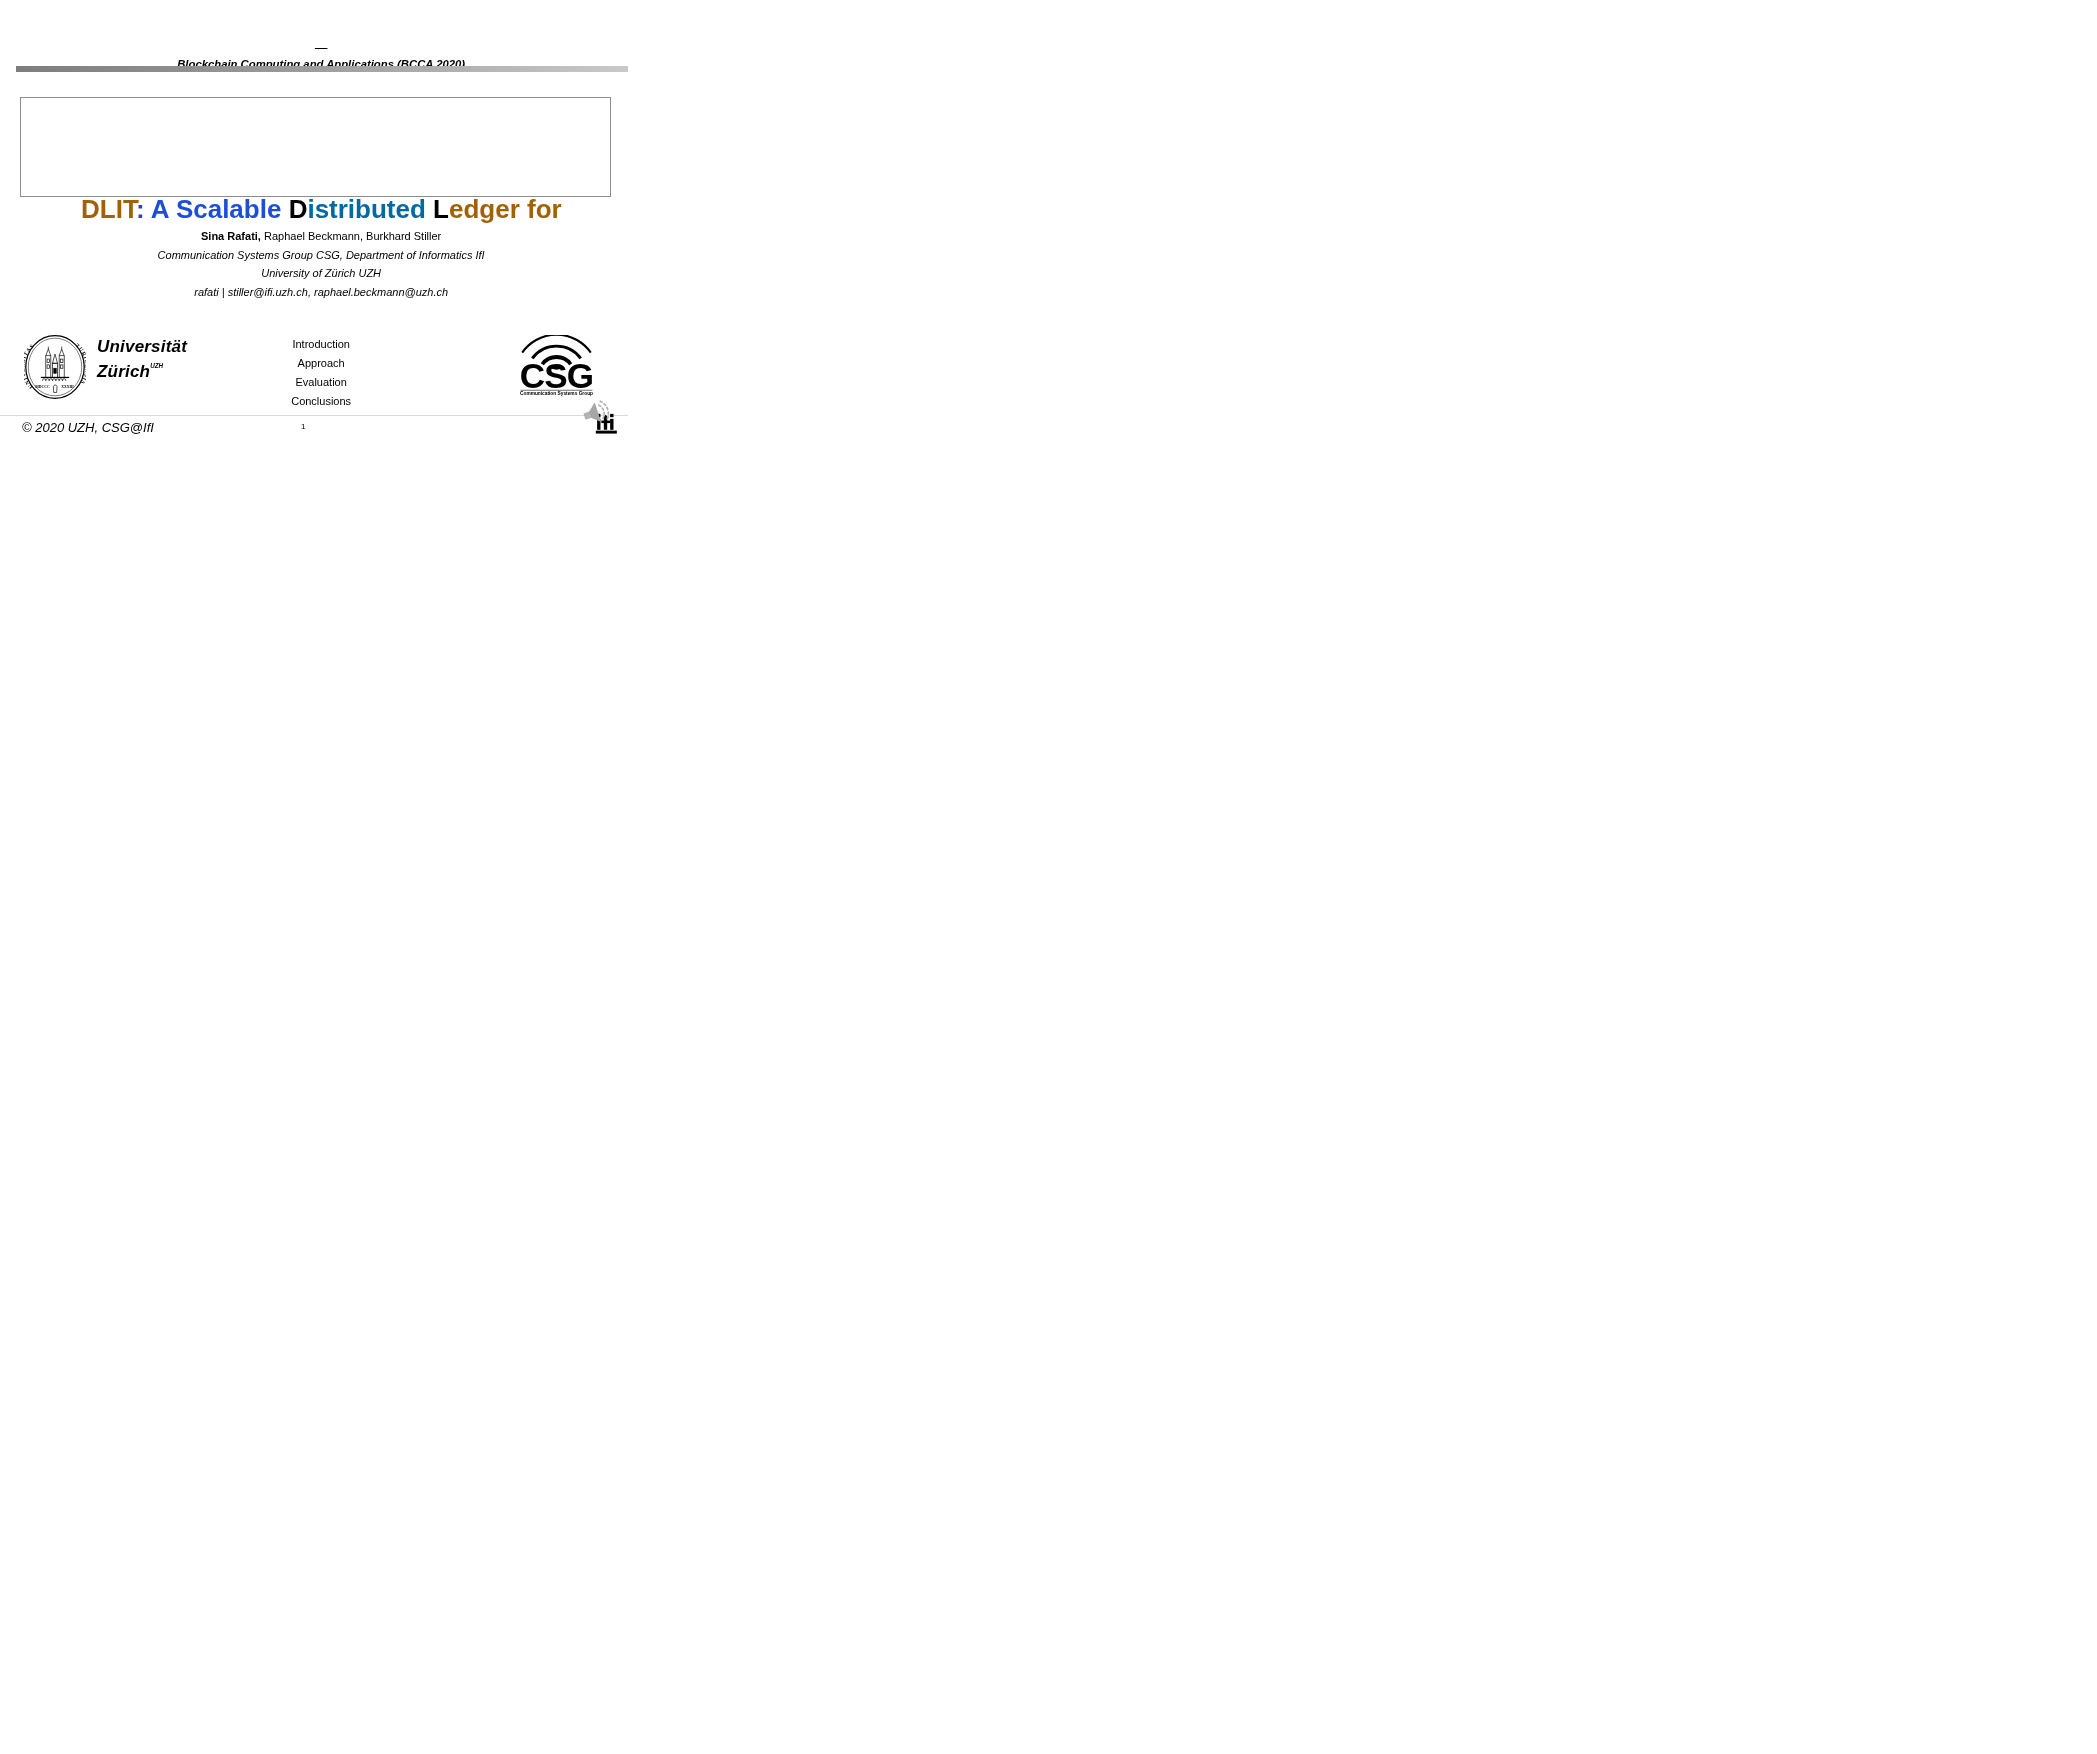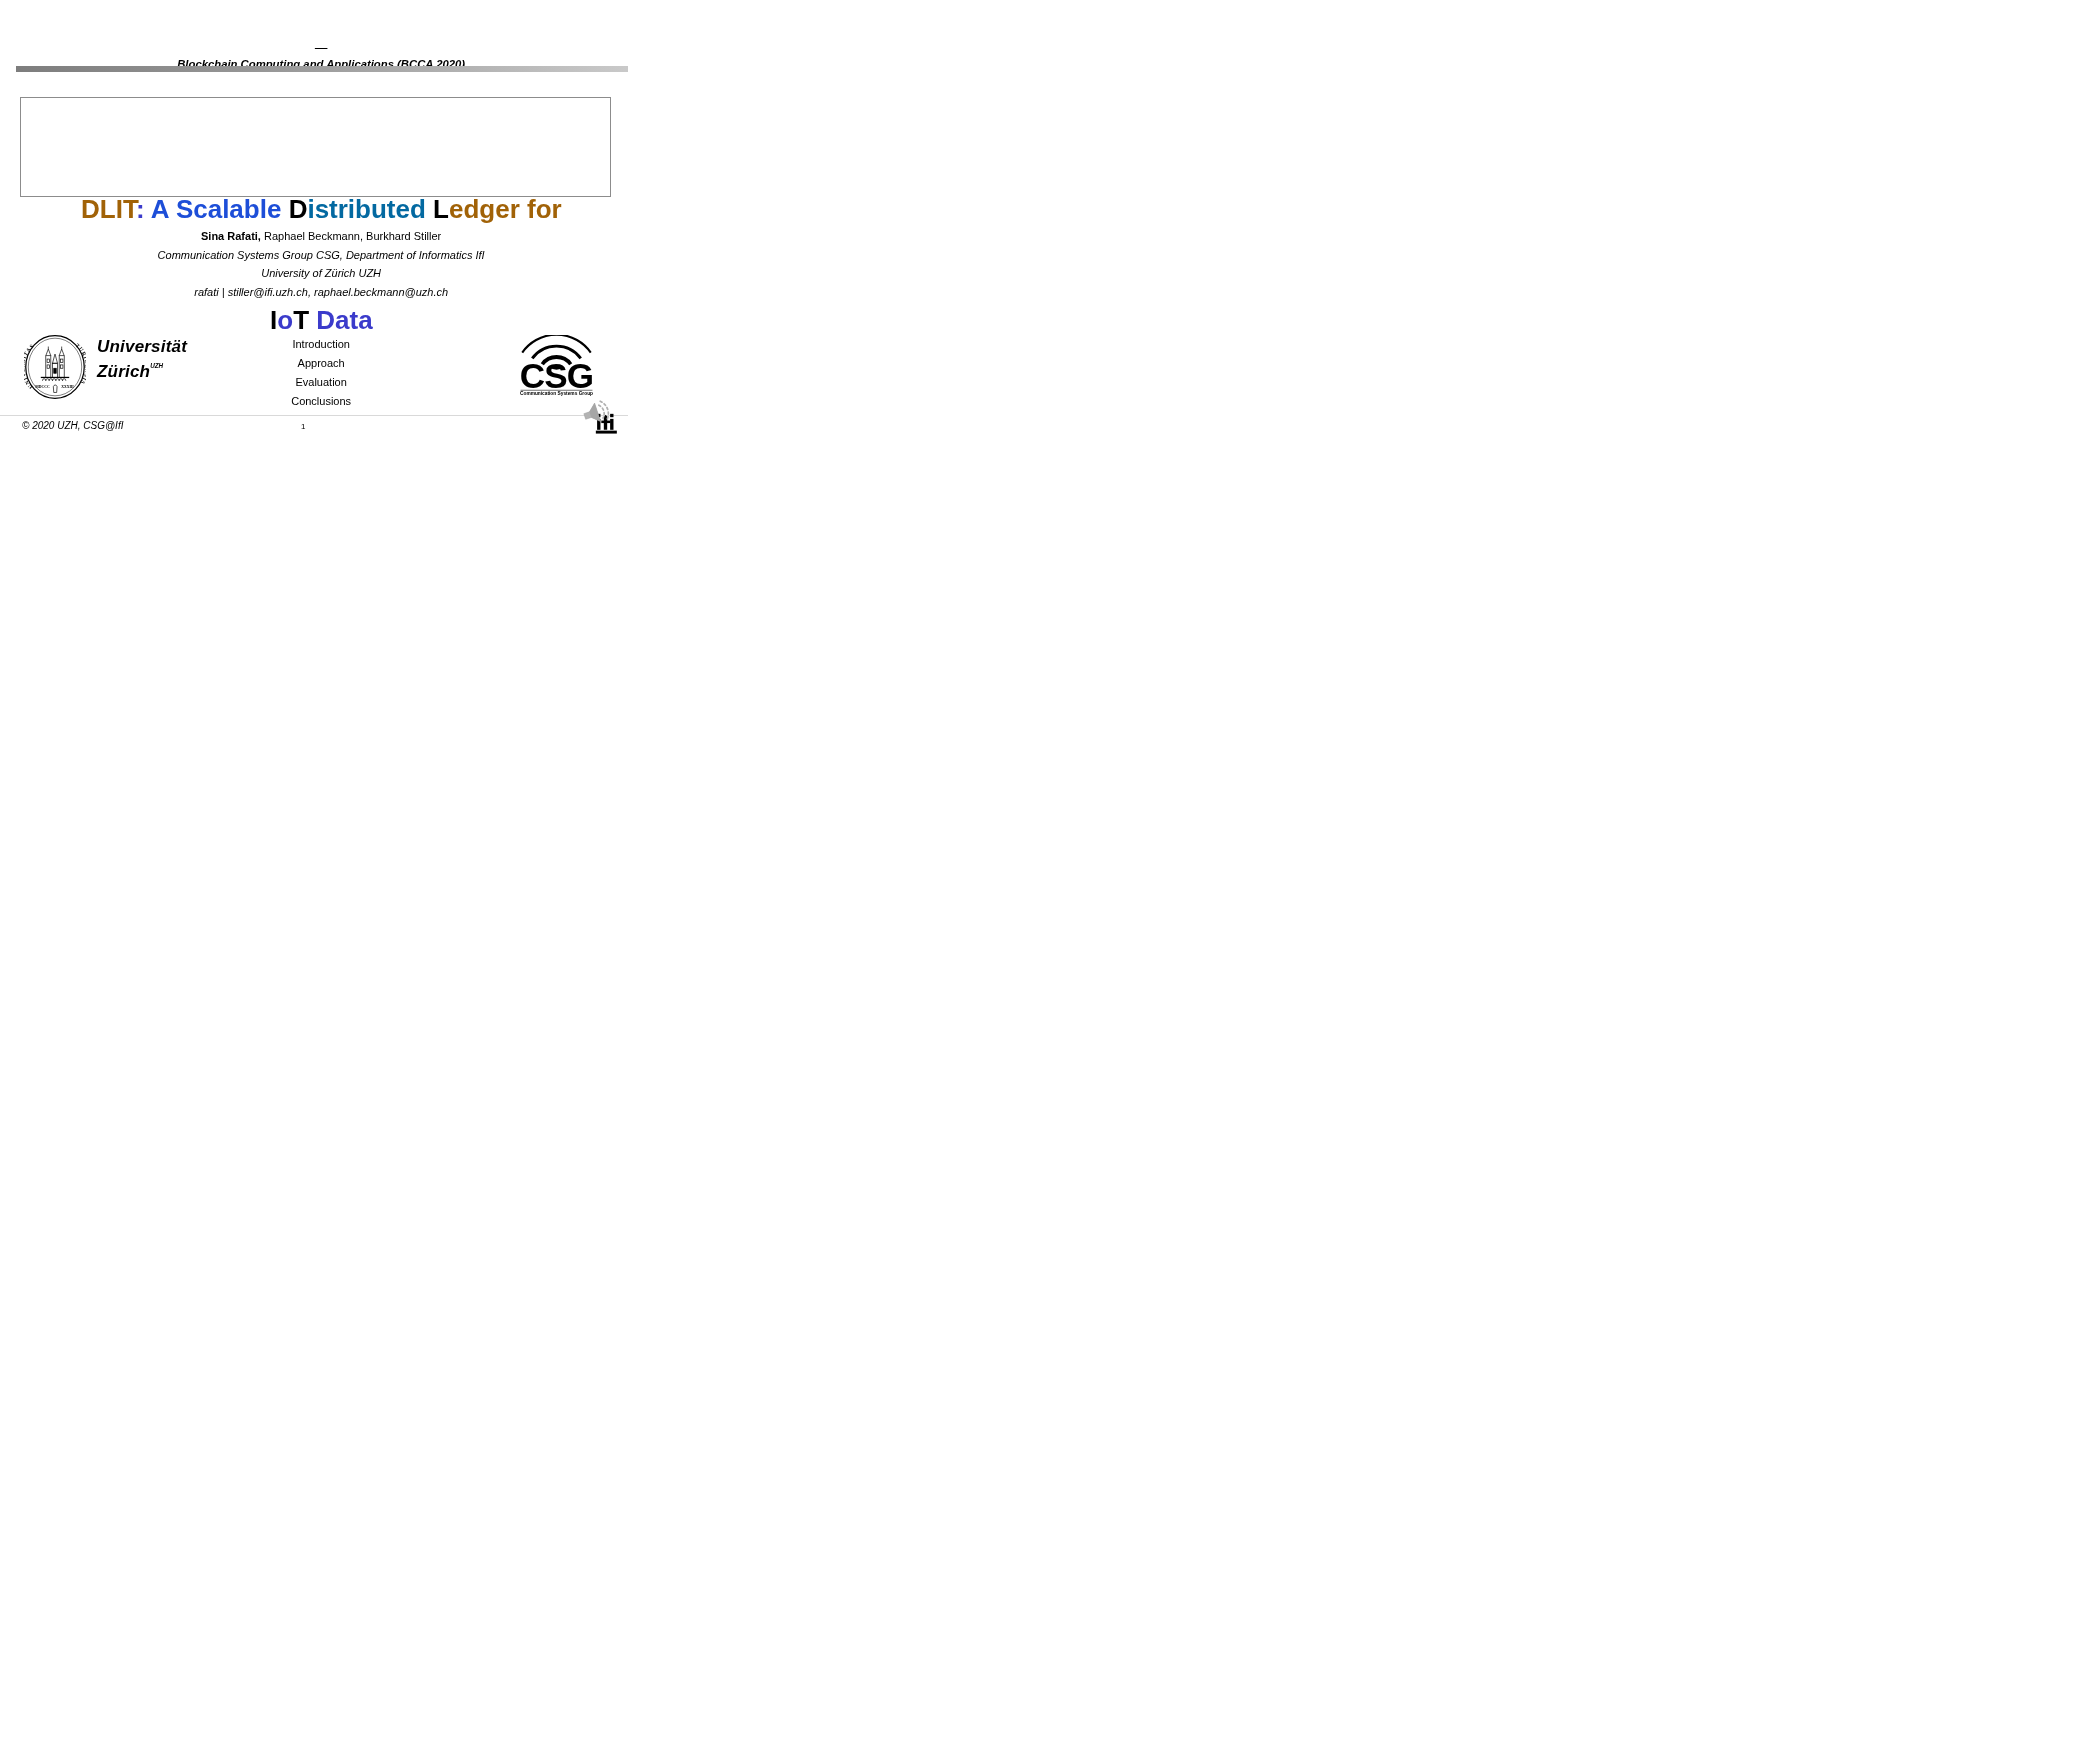--- a/index.html
+++ b/index.html
@@ -69,21 +69,21 @@
   #csg-logo{left:518px;top:335px;}
 
   
   #footer-line{
     position:absolute;left:0;right:0;top:415px;height:1.3px;background:#d9d9d9;
   }
   #speaker-icon{left:581px;top:400px;}
   #ifi-logo{left:595px;top:413px;}
   #copyright{
     position:absolute;left:22px;top:420px;
-    font-style:italic;font-size:10px;
+    font-style:italic;font-size:13px;
   }
   #page-number{
     position:absolute;left:294px;top:422px;width:18.5px;
     text-align:center;font-size:8px;
   }
 </style>
 </head>
 <body>
 
 <div id="content-col">
@@ -106,21 +106,20 @@
     <div><span class="b">Sina Rafati,</span><span> Raphael Beckmann, Burkhard Stiller</span></div>
     <div class="it">Communication Systems Group CSG, Department of Informatics IfI</div>
     <div class="it">University of Zürich UZH</div>
     <div class="it">rafati | stiller@ifi.uzh.ch, raphael.beckmann@uzh.ch</div>
   </div>
 </div>
 
 <div id="title-box">
   <div id="title-text">
     <div><span style="color: #a16207;">DLIT</span><span style="color: rgb(59, 59, 203);">: </span><span style="color: #1d4ed8;">A Scalable </span><span style="color: rgb(0, 0, 0);">D</span><span style="color: #0369a1;">istributed </span><span style="color: rgb(0, 0, 0);">L</span><span style="color: #a16207;">edger for</span></div>
-    <div><span style="color: rgb(0, 0, 0);">I</span><span style="color: rgb(59, 59, 203);">o</span><span style="color: rgb(0, 0, 0);">T</span><span style="color: rgb(59, 59, 203);"> Data</span></div>
   </div>
 </div>
 
 <svg id="uzh-seal" class="abs" width="62" height="66" viewBox="0 0 148 158">
   <ellipse cx="74" cy="79" rx="70" ry="75" fill="#fff" stroke="#000" stroke-width="3"></ellipse>
   <ellipse cx="74" cy="79" rx="64" ry="69" fill="none" stroke="#000" stroke-width="1.2"></ellipse>
   <path id="arcL" d="M 30,132 A 55,60 0 0 1 30,26" fill="none"></path>
   <path id="arcR" d="M 118,26 A 55,60 0 0 1 118,132" fill="none"></path>
   <text font-size="13" font-weight="bold" letter-spacing="2" fill="#000" font-family="Liberation Serif, serif">
     <textPath href="#arcL" startOffset="8%">UNIVERSITAS</textPath>

